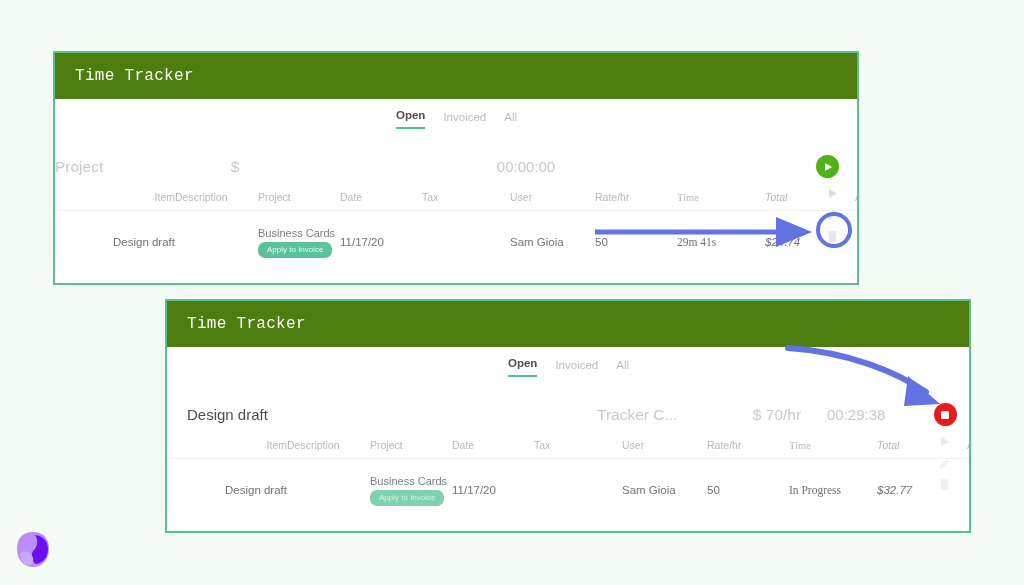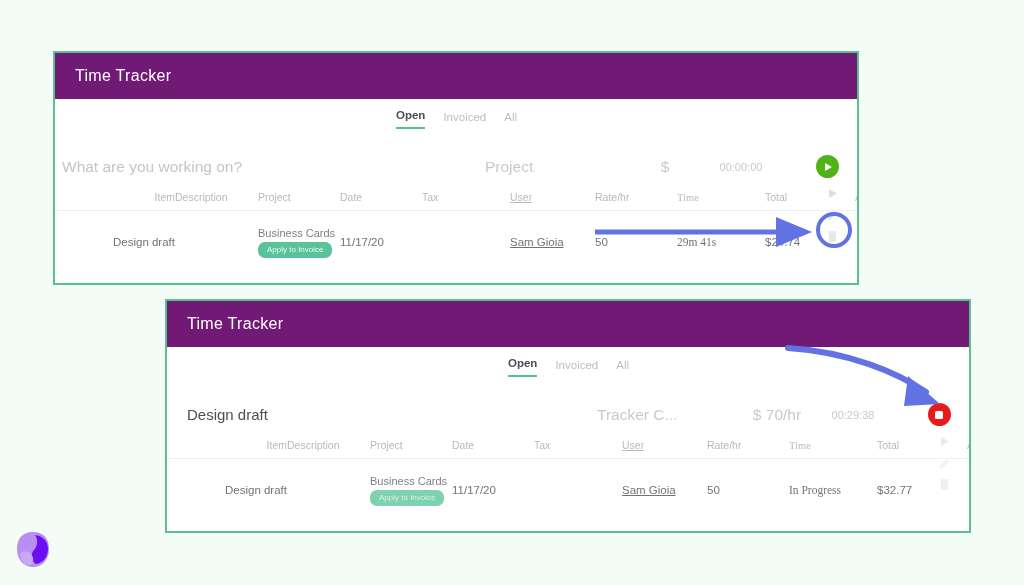--- a/index.html
+++ b/index.html
@@ -16,24 +16,25 @@
     position: absolute;
     background: #ffffff;
     border: 2px solid #5cbf92;
     overflow: hidden;
   }
   .card-1 { left: 53px;  top: 51px;  width: 806px; height: 234px; }
   .card-2 { left: 165px; top: 299px; width: 806px; height: 234px; }
 
   .card-header {
     height: 46px;
-    background: #701a75;
+    background: #4d7c0f;
     display: flex;
     align-items: center;
     padding-left: 20px;
+    font-family: Liberation Mono, monospace;
   }
   .card-title {
     color: #ffffff;
     font-size: 16px;
     letter-spacing: .3px;
     font-weight: 400;
   }
 
   .card-body { position: relative; height: calc(100% - 46px); }
 
@@ -82,21 +83,21 @@
     text-align: left;
   }
   .entry-rate {
     flex: 0 0 100px;
     font-size: 15.5px;
     color: #c6cace;
     text-align: center;
   }
   .entry-timer {
     flex: 1;
-    font-size: 11px;
+    font-size: 15px;
     color: #c6cace;
     text-align: center;
     padding-right: 30px;
   }
   .entry-action { flex: 0 0 60px; display: flex; align-items: center; justify-content: center; }
 
   .play-btn-green {
     width: 23px; height: 23px; border-radius: 50%;
     background: #4fb318;
     display: flex; align-items: center; justify-content: center;
@@ -123,24 +124,24 @@
   .tbl-head { padding: 0 0 7px 0; border-bottom: 1px solid #eef0f2; }
   .tbl-head .c { font-size: 10.5px; color: #b5babf; }
   .tbl-row { height: 62px; }
   .tbl-row .c { font-size: 11.5px; color: #6e7478; }
 
   .c-item   { flex: 0 0 120px; padding-left: 7px; text-align: right; }
   .c-desc   { flex: 0 0 83px; }
   .c-proj   { flex: 0 0 82px; }
   .c-date   { flex: 0 0 82px; }
   .c-tax    { flex: 0 0 88px; }
-  .c-user   { flex: 0 0 85px; text-decoration: underline; }
+  .c-user   { flex: 0 0 85px; }
   .c-rate   { flex: 0 0 82px; }
   .c-time   { flex: 0 0 88px; font-family: Liberation Serif, serif; }
-  .c-total  { flex: 0 0 90px; }
+  .c-total  { flex: 0 0 90px; font-style: italic; }
   .c-action { flex: 1; text-align: right; padding-right: 16px; }
 
   .proj-cell { position: relative; }
   .proj-name { font-size: 11px; color: #7c8186; white-space: nowrap; margin-bottom: 3px; }
   .chip {
     display: inline-block;
     background: #5bc39a;
     color: #eafaf2;
     font-size: 8px;
     padding: 3.5px 9px;
@@ -195,21 +196,20 @@
     </div>
     <div class="card-body">
 
       <div class="tabs">
         <div class="tab active">Open</div>
         <div class="tab">Invoiced</div>
         <div class="tab">All</div>
       </div>
 
       <div class="entry-row">
-        <div class="entry-task">What are you working on?</div>
         <div class="entry-project">Project</div>
         <div class="entry-rate">$</div>
         <div class="entry-timer">00:00:00</div>
         <div class="entry-action">
           <div class="play-btn-green">
             <div class="tri"></div>
           </div>
         </div>
       </div>
 

